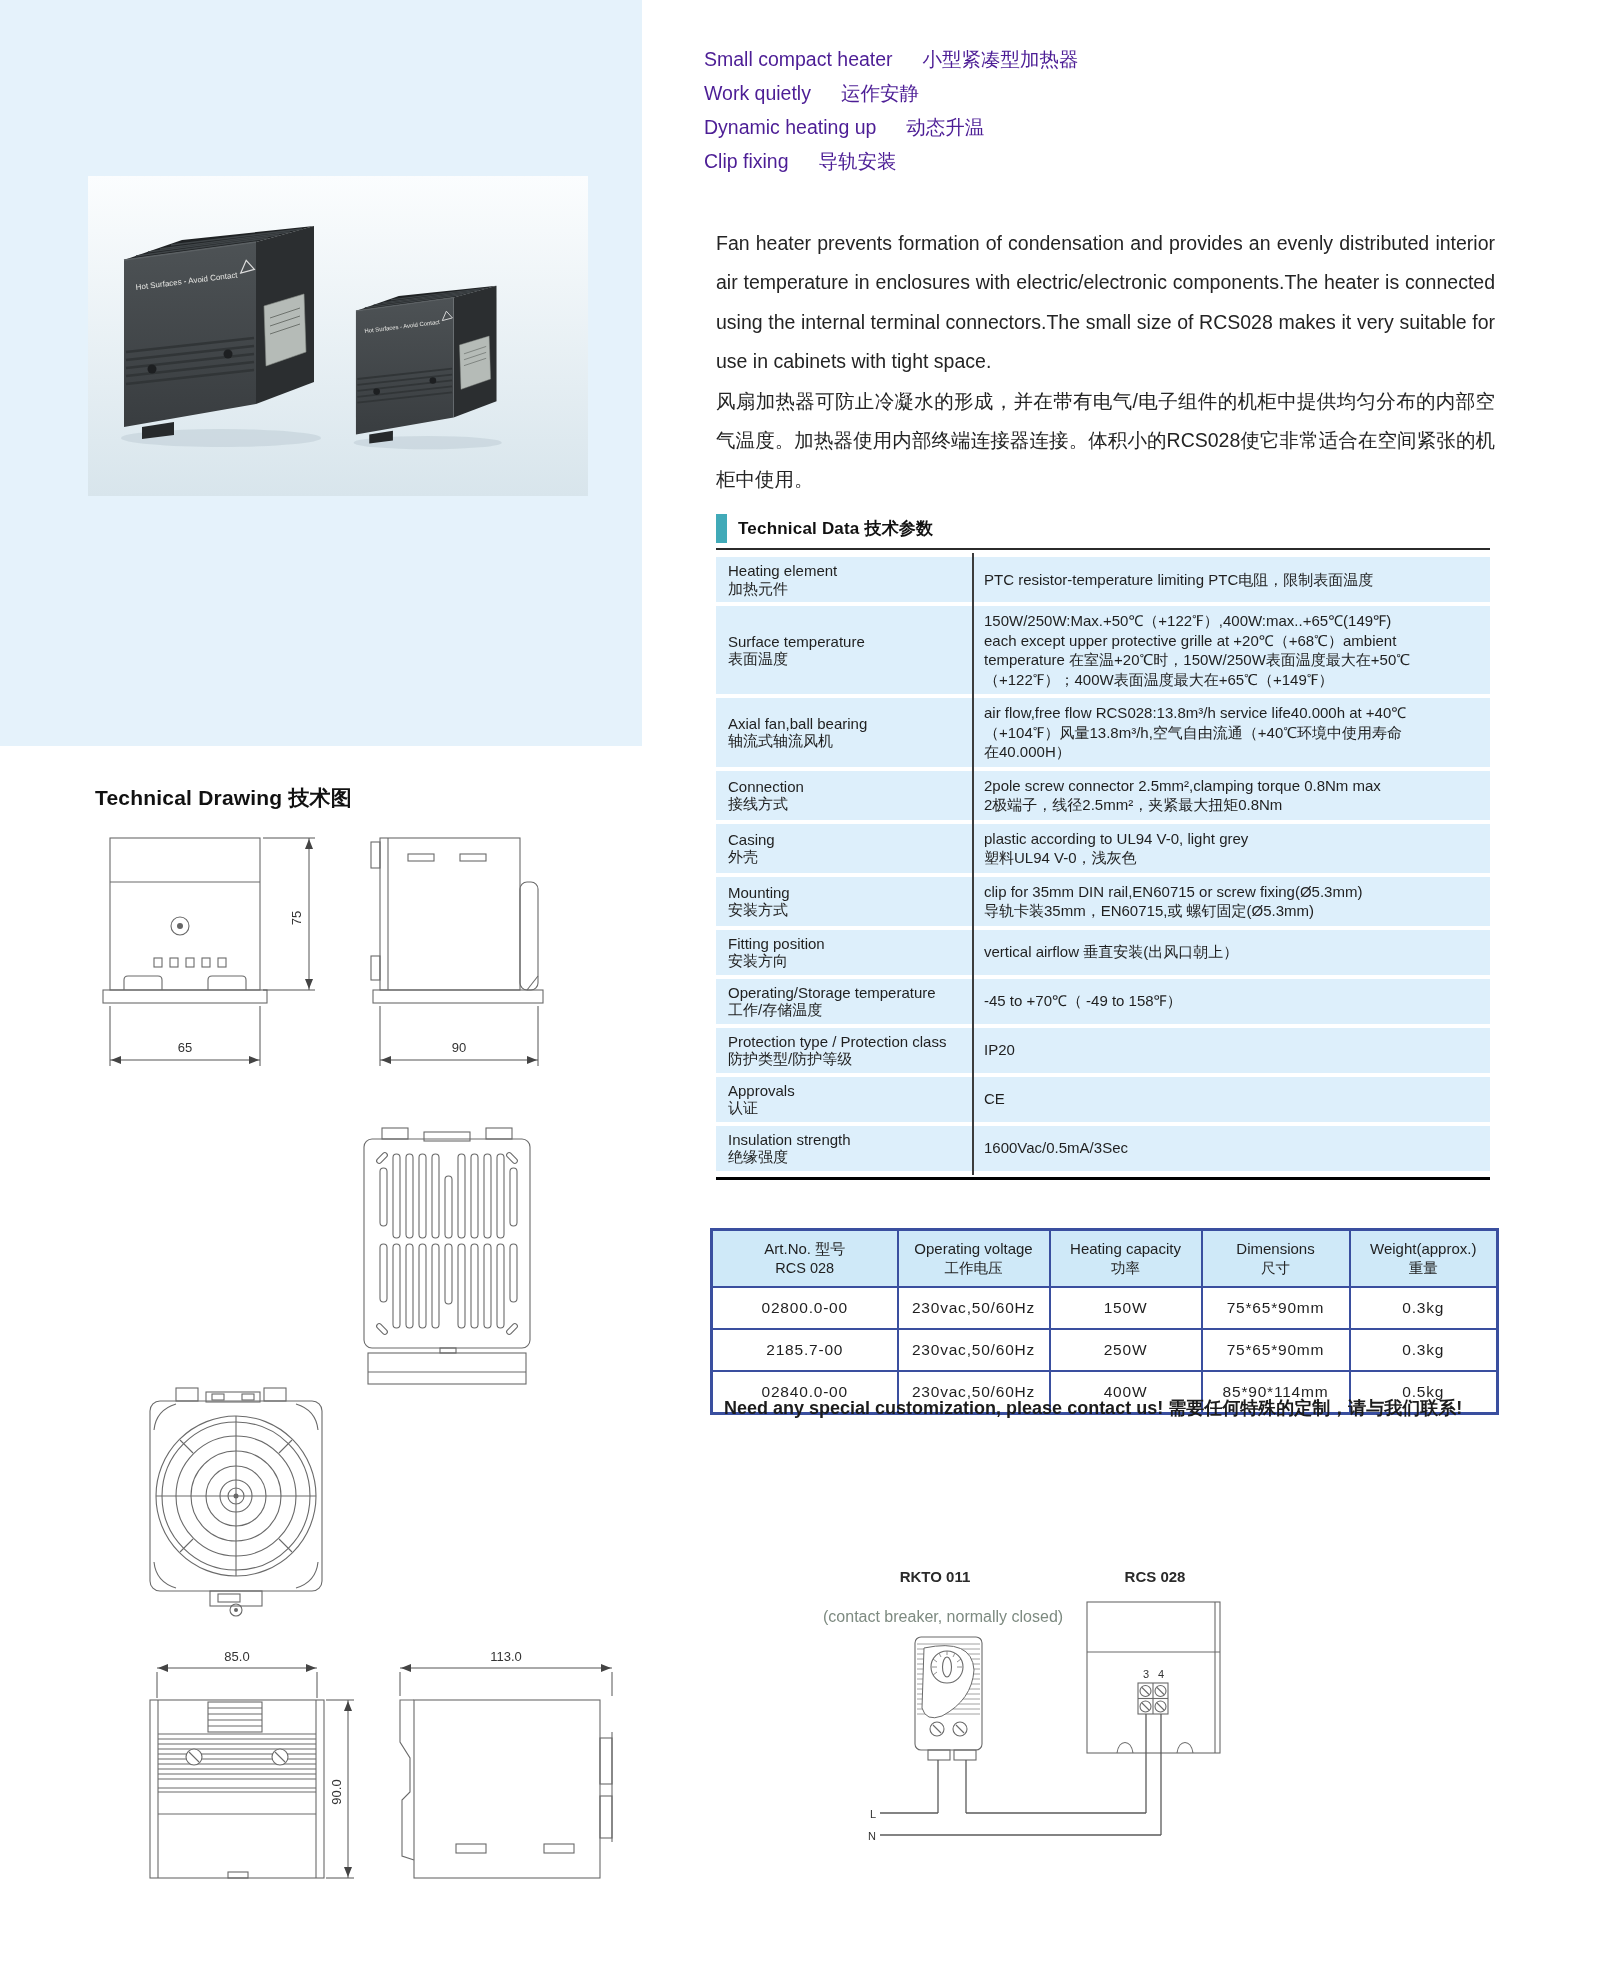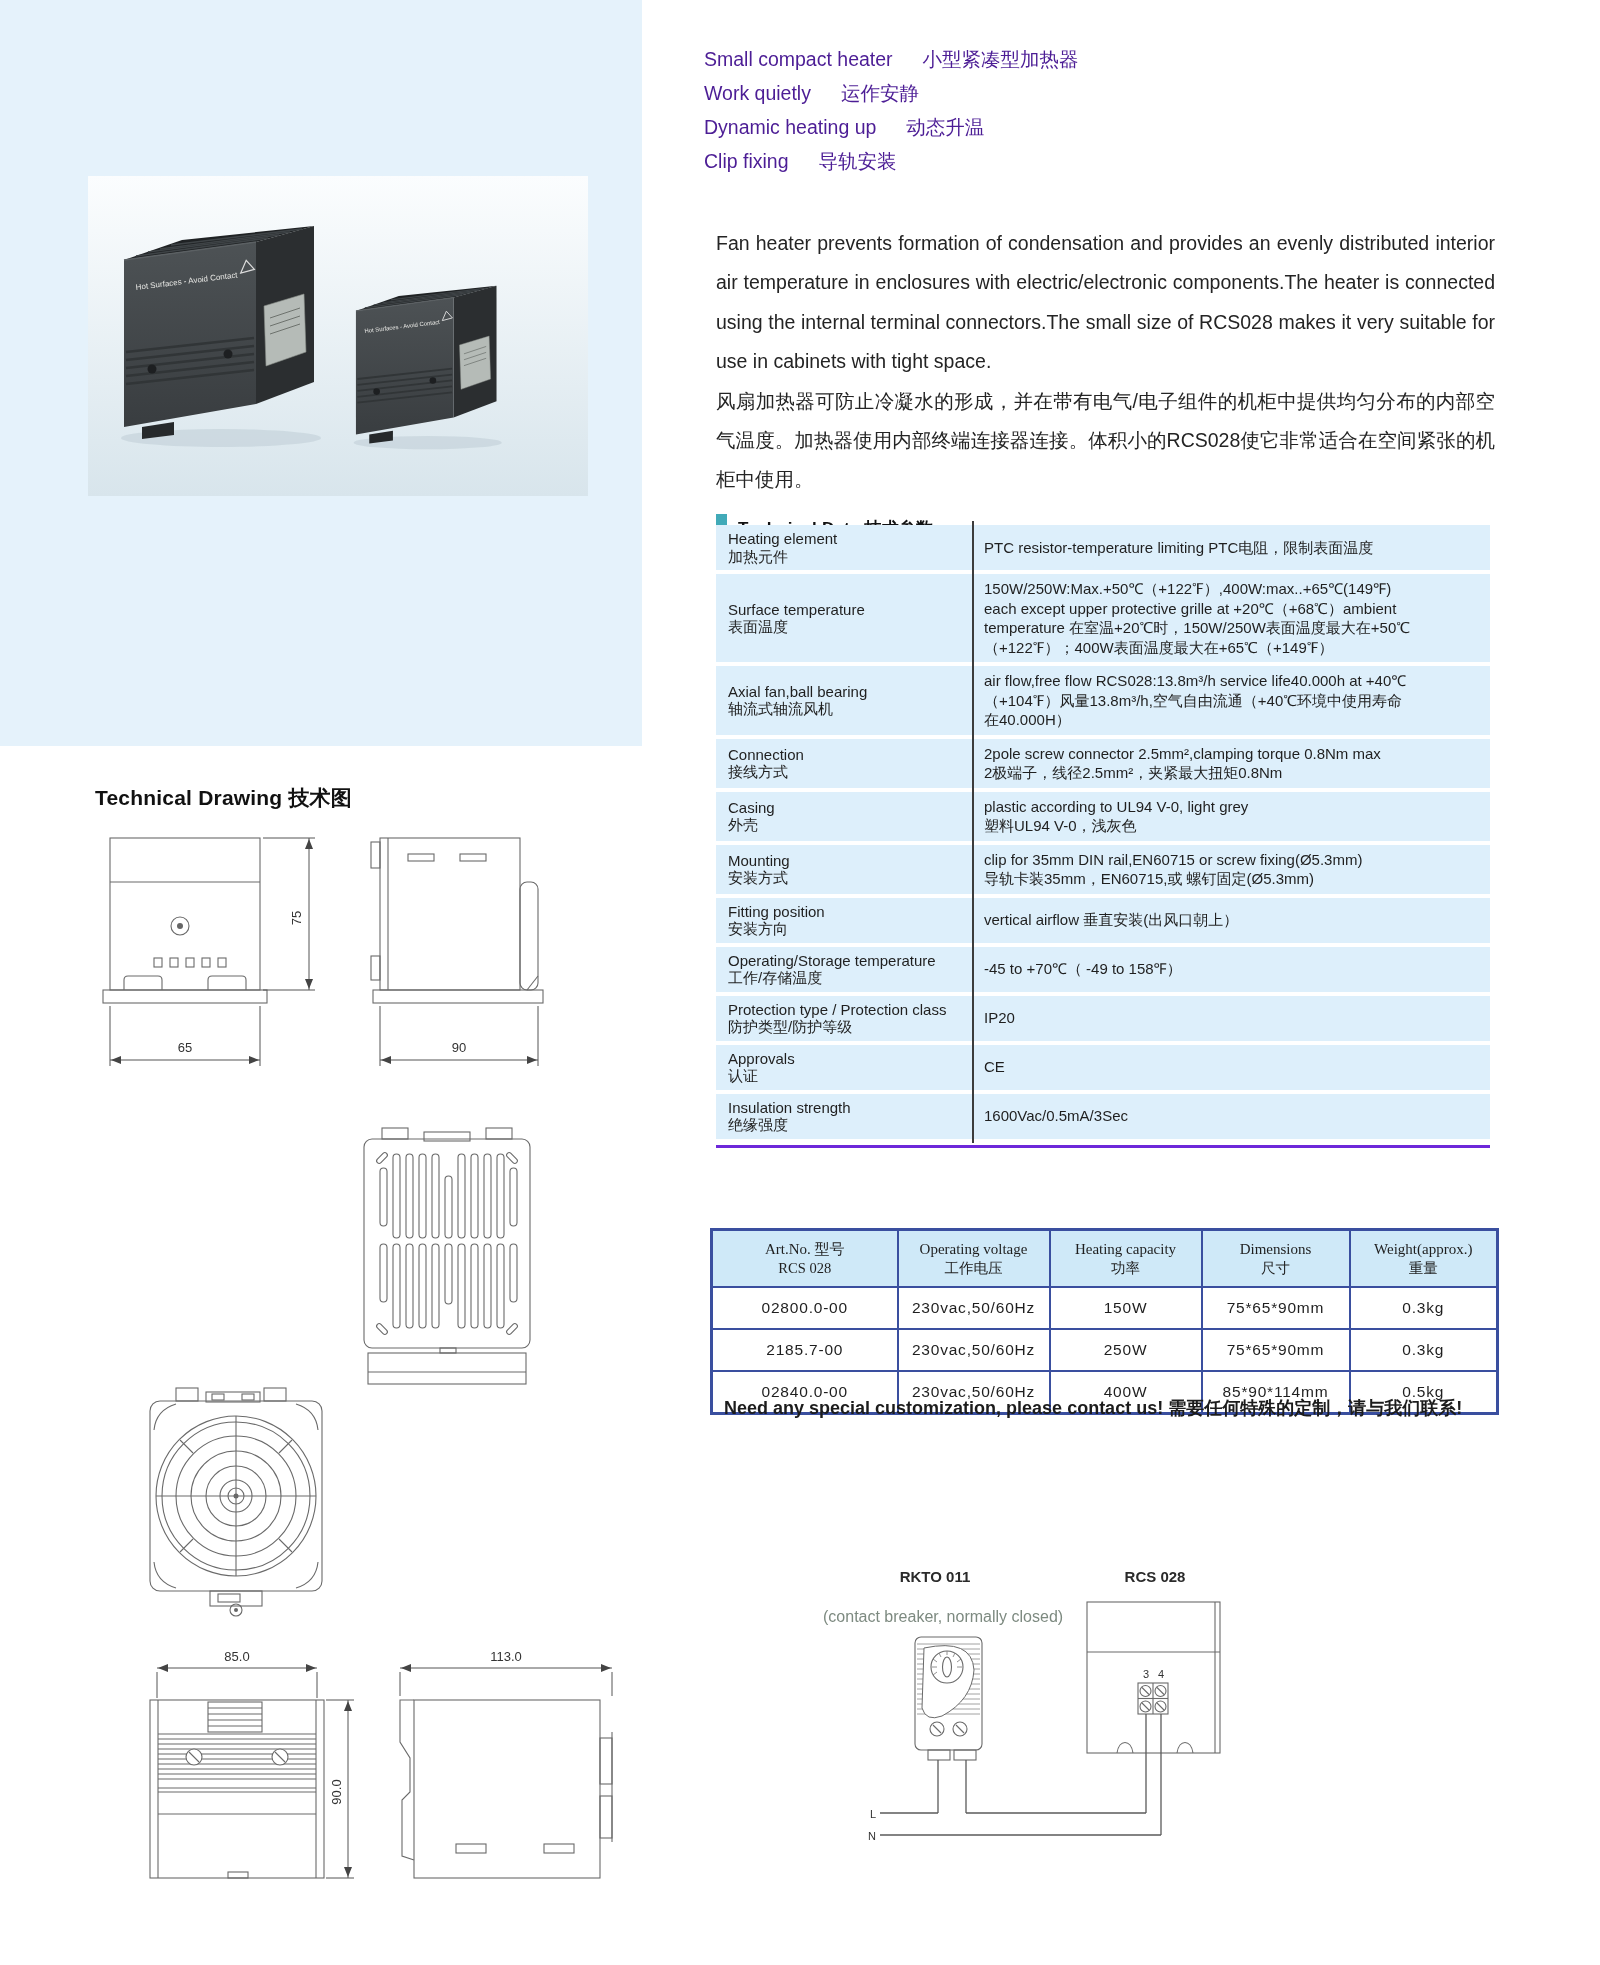--- a/index.html
+++ b/index.html
@@ -19,35 +19,35 @@
 
   .desc{left:704px;top:224px;width:791px;font-size:19.5px;line-height:39.4px;
         text-align:justify;color:#242424;}
   .desc span{display:block;margin-left:12px;}
 
   .tech-head{left:716px;top:514px;width:774px;border-bottom:2px solid #2b2b2b;
              padding-bottom:5px;display:flex;align-items:center;gap:11px;}
   .teal-bar{width:11px;height:29px;background:#41aab8;flex:0 0 auto;}
   .tech-head-title{font-size:17px;font-weight:700;color:#111;letter-spacing:.2px;text-align:right;}
 
-  .tech-table{left:716px;top:521px;width:774px;border-bottom:3px solid #6d28d9;
+  .tech-table{left:716px;top:553px;width:774px;border-bottom:3px solid #000000;
               padding-top:4px;padding-bottom:2px;}
   .trow{display:flex;background:#ddeffb;margin-bottom:4px;}
   .trow:last-child{margin-bottom:0;}
   .tlabel{width:256px;box-sizing:border-box;padding:5px 8px 5px 12px;
           font-size:15px;line-height:17.5px;display:flex;flex-direction:column;justify-content:center;}
   .tvalue{flex:1;box-sizing:border-box;padding:5px 14px 5px 12px;font-size:15px;line-height:19.5px;
           display:flex;align-items:center;}
   .tvalue span{white-space:pre-line;}
   .vline{position:absolute;left:256px;top:0;bottom:2px;width:2px;background:#3c3c3c;}
 
   table.product{position:absolute;left:710px;top:1228px;border-collapse:collapse;
                 border:3px solid #3a4f9f;table-layout:fixed;}
   table.product th,table.product td{border:2px solid #3a4f9f;text-align:center;vertical-align:middle;}
-  table.product th{background:#cfe9f8;font-weight:400;padding:8px 2px;font-family:Liberation Serif, serif;}
+  table.product th{background:#cfe9f8;font-weight:400;padding:8px 2px;}
   table.product th .h-en{font-size:15px;line-height:20px;display:block;}
   table.product th .h-zh{font-size:14.5px;line-height:19px;display:block;}
   table.product td{background:#ffffff;font-size:15.5px;height:38px;letter-spacing:.8px;margin-top:11px;}
 
   .note{left:724px;top:1396px;font-size:18px;color:#1c1c1c;font-weight:bold;}
 
   
   .ln{stroke:#6a6a6a;stroke-width:1.1;fill:none;}
   .lnf{stroke:#6a6a6a;stroke-width:1.1;fill:#ffffff;}
   .dim{stroke:#555;stroke-width:1;fill:none;}

